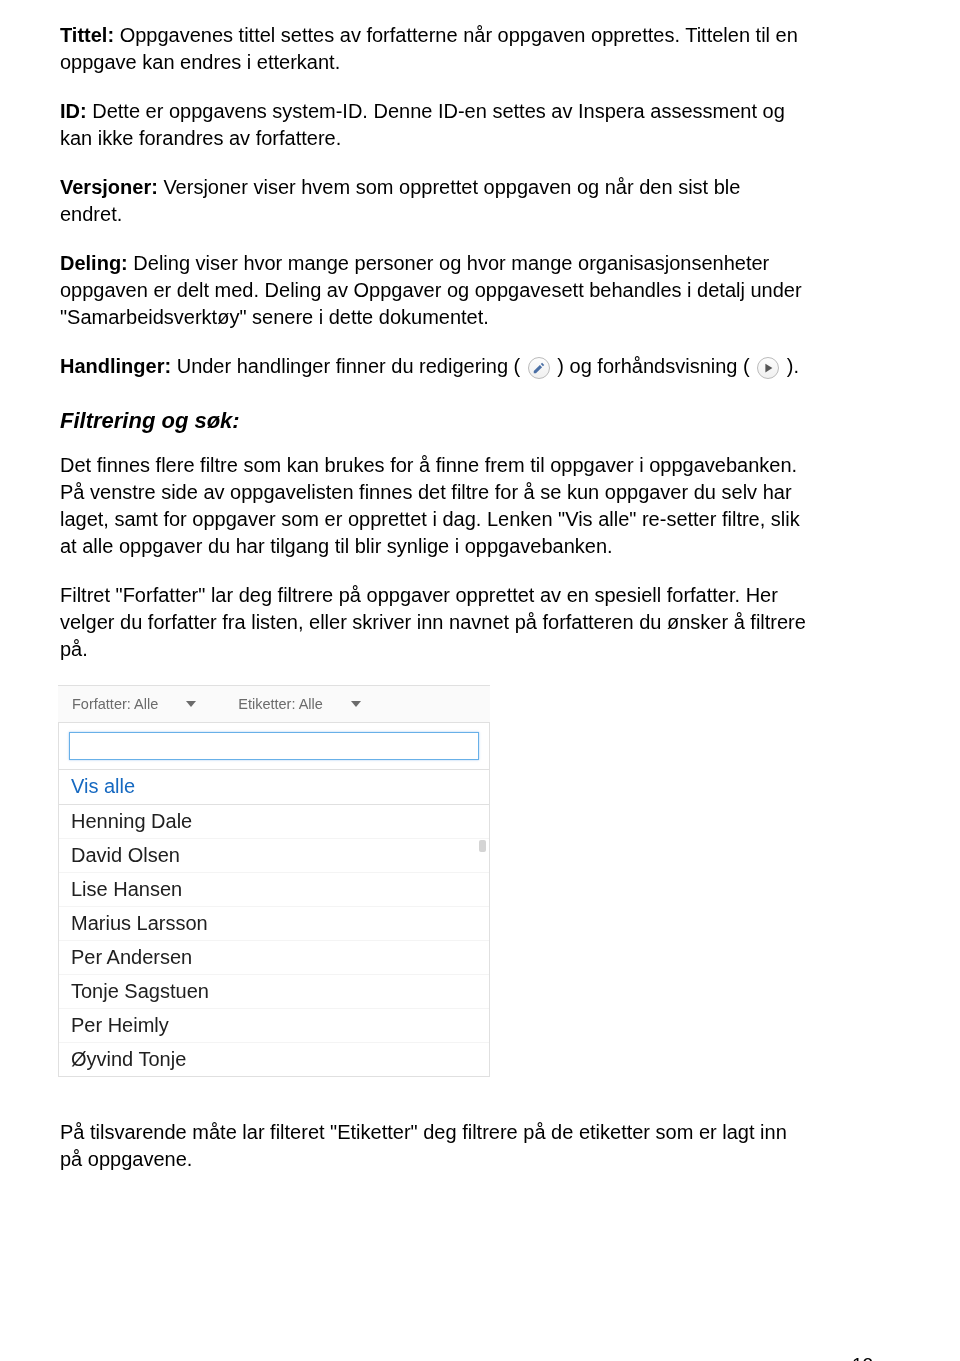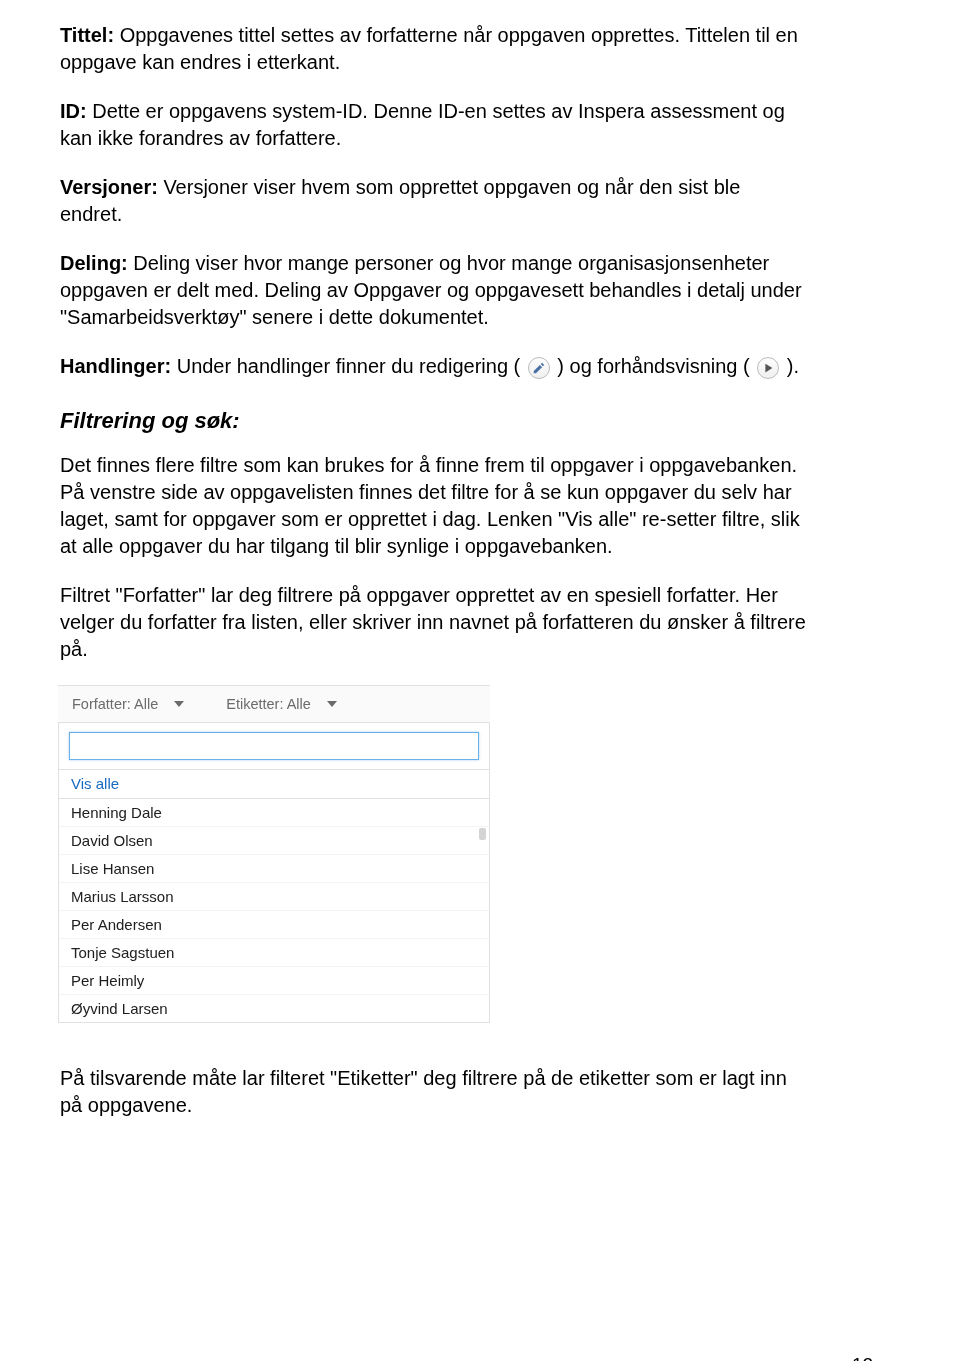--- a/index.html
+++ b/index.html
@@ -13,32 +13,32 @@
     border-radius: 50%; vertical-align: middle; margin: 0 2px;
     background: linear-gradient(#fdfdfd,#f0f0f0);
     position: relative; text-align: center;
   }
   .inline-icon svg { position: absolute; top: 3px; left: 3px; }
   
   .filter-widget { width: 432px; margin: 8px 0 10px -2px; font-family: "Segoe UI", Arial, sans-serif; }
   .filter-bar { display: flex; border-top: 1px solid #e0e0e0; border-bottom: 1px solid #e0e0e0; background: #fafafa; }
   .filter-bar .dd {
     padding: 10px 14px; font-size: 14.5px; color: #6b6b6b;
-    display: flex; align-items: center; gap: 16px; cursor: pointer;
+    display: flex; align-items: center; gap: 28px; cursor: pointer;
   }
   .filter-bar .dd + .dd { margin-left: 14px; justify-content: space-between; }
   .caret { display:inline-block; width:0;height:0;border-left:5px solid transparent;border-right:5px solid transparent;border-top:6px solid #6b6b6b; }
   .search-wrap { padding: 9px 10px; border-bottom: 1px solid #e0e0e0; background:#fff; }
   .search-input {
     width: 100%; height: 28px; border: 1px solid #68b0e8; outline: none;
     padding: 3px 6px; font-size: 14px; box-shadow: 0 0 2px rgba(80,150,230,.5);
   }
   .list { background:#fff; }
   .list .item {
-    padding: 5px 12px 5px 12px; font-size: 15px; color: #202020; cursor: pointer;
+    padding: 5px 12px 5px 12px; font-size: 20px; color: #202020; cursor: pointer;
     border-bottom: 1px solid #f4f4f4; position: relative;
   }
   .list .item:last-child { border-bottom: none; }
   .list .item.link { color: #1669c1; border-bottom: 1px solid #e0e0e0; padding-bottom:6px; }
   .scroll-hint {
     position: absolute; right: 3px; top: 1px; width: 7px; height: 12px;
     background: #d4d4d4; border-radius: 2px;
   }
   .list-box { border-left: 1px solid #e0e0e0; border-right: 1px solid #e0e0e0; border-bottom: 1px solid #e0e0e0; }
   .page-num { position: fixed; left: 852px; top: 1322px; font-size: 19px; margin-top: 32px; }
@@ -100,21 +100,21 @@
         <div class="item"><span>Henning Dale</span></div>
         <div class="item" style="position:relative;">
           <span>David Olsen</span>
           <span class="scroll-hint"></span>
         </div>
         <div class="item"><span>Lise Hansen</span></div>
         <div class="item"><span>Marius Larsson</span></div>
         <div class="item"><span>Per Andersen</span></div>
         <div class="item"><span>Tonje Sagstuen</span></div>
         <div class="item"><span>Per Heimly</span></div>
-        <div class="item"><span>Øyvind Larsen</span></div>
+        <div class="item"><span>Øyvind Tonje</span></div>
       </div>
     </div>
   </div>
 
   <p style="margin-top:42px;">På tilsvarende måte lar filteret "Etiketter" deg filtrere på de etiketter som er lagt inn på oppgavene.</p>
 
 </div>
 
 <div class="page-num">12</div>
 

